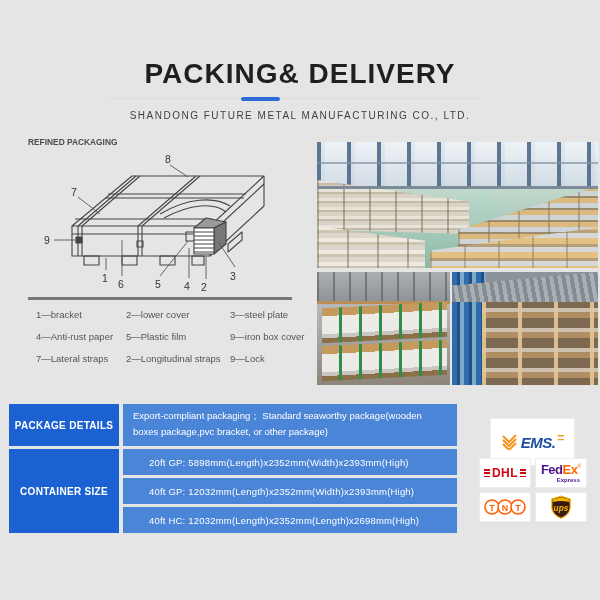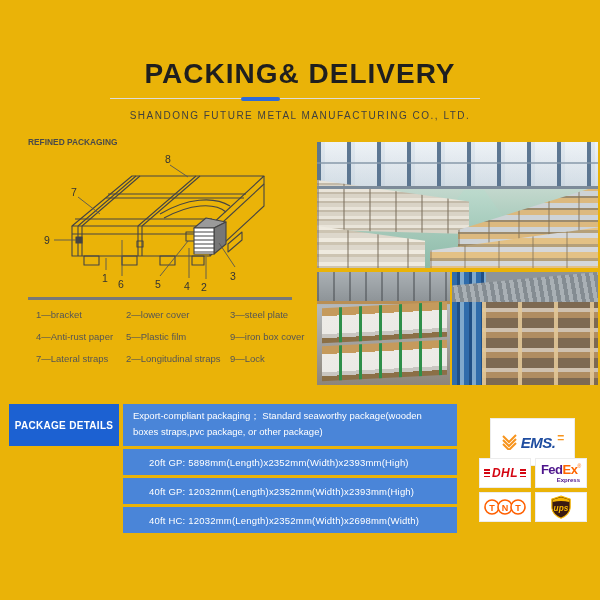--- a/index.html
+++ b/index.html
@@ -1,17 +1,17 @@
 <!DOCTYPE html>
 <html><head>
 <meta charset="utf-8">
 <style>
   html,body { margin:0; padding:0; background:#fff; }
   .page {
-    position:relative; width:600px; height:600px; background:#eab308;
+    position:relative; width:600px; height:600px; background:#e5e5e5;
     font-family:"Liberation Sans", sans-serif; overflow:hidden;
   }
   
   .title {
     position:absolute; top:58px; left:0; width:100%; text-align:center;
     font-size:28px; font-weight:bold; letter-spacing:1px; color:#1f1f1f;
   }
   .title-divider { position:absolute; top:98px; left:110px; width:370px; height:1px; background:#dcdcdc; }
   .title-divider .blue-seg { position:absolute; left:131px; top:-1.5px; width:39px; height:4px; background:#2e6bd8; border-radius:2px; display:block; }
   .subtitle {
@@ -104,21 +104,21 @@
     display:flex; align-items:center; padding-left:26px; letter-spacing:.2px; }
   
   .logo-card { position:absolute; background:#fff; border:1px solid #ececec;
     display:flex; align-items:center; justify-content:center; box-sizing:border-box; }
   .ems-card { left:490px; top:418px; width:85px; height:48px; gap:2px; }
   .ems-text { color:#1f4da0; font-weight:bold; font-style:italic; font-size:15px; letter-spacing:-.5px; }
   .ems-dash { color:#f7941d; font-weight:bold; font-size:12px; margin-top:-8px; }
   .dhl-card { left:479px; top:458px; width:52px; height:30px; gap:2px; }
   .dhl-bars { width:6px; height:8px;
     background:repeating-linear-gradient(180deg,#d40511 0 1.6px, transparent 1.6px 3.4px); }
-  .dhl-text { color:#d40511; font-weight:bold; font-style:italic; font-size:12px; letter-spacing:.5px; }
+  .dhl-text { color:#d40511; font-weight:bold; font-size:12px; letter-spacing:.5px; }
   .fedex-card { left:535px; top:458px; width:52px; height:30px; flex-direction:column; line-height:1; }
   .fedex-row { display:flex; align-items:flex-start; }
   .fedex-fed { color:#4d148c; font-weight:bold; font-size:13px; letter-spacing:-.5px; }
   .fedex-ex { color:#ff6600; font-weight:bold; font-size:13px; letter-spacing:-.5px; }
   .fedex-reg { color:#ff6600; font-size:5px; margin-top:1px; }
   .fedex-express { color:#4d148c; font-size:6px; font-weight:bold; align-self:flex-end; margin:1px 6px 0 0; }
   .tnt-card { left:479px; top:492px; width:52px; height:30px; }
   .ups-card { left:535px; top:492px; width:52px; height:30px; }
 </style>
 </head>
@@ -214,24 +214,25 @@
     <div class="pb-tier pb-tier2"></div>
   </div>
   <div class="photo photo-c">
     <div class="pc-left"></div>
     <div class="pc-bundles"></div>
     <div class="pc-top"></div>
   </div>
 
   <div class="info-table">
     <div class="t-label pkg-label">PACKAGE DETAILS</div>
-    <div class="pkg-value">Export-compliant packaging； Standard seaworthy package(wooden boxes straps,pvc package, or other package)</div>
+    <div class="pkg-value">Export-compliant packaging； Standard seaworthy package(wooden boxes package,pvc bracket, or other package)</div>
+    <div class="t-label cs-label">CONTAINER SIZE</div>
     <div class="cs-row">20ft GP: 5898mm(Length)x2352mm(Width)x2393mm(High)</div>
     <div class="cs-row">40ft GP: 12032mm(Length)x2352mm(Width)x2393mm(High)</div>
-    <div class="cs-row">40ft HC: 12032mm(Length)x2352mm(Width)x2698mm(Width)</div>
+    <div class="cs-row">40ft HC: 12032mm(Length)x2352mm(Length)x2698mm(High)</div>
   </div>
 
   <div class="logo-card ems-card">
     <svg width="18" height="16" viewBox="0 0 18 16">
       <g stroke="#f7941d" stroke-width="2" fill="none">
         <path d="M2 2 L8 8 L15 1"></path>
         <path d="M2 6 L8 12 L15 5"></path>
         <path d="M2 10 L8 16 L15 9"></path>
       </g>
     </svg>

